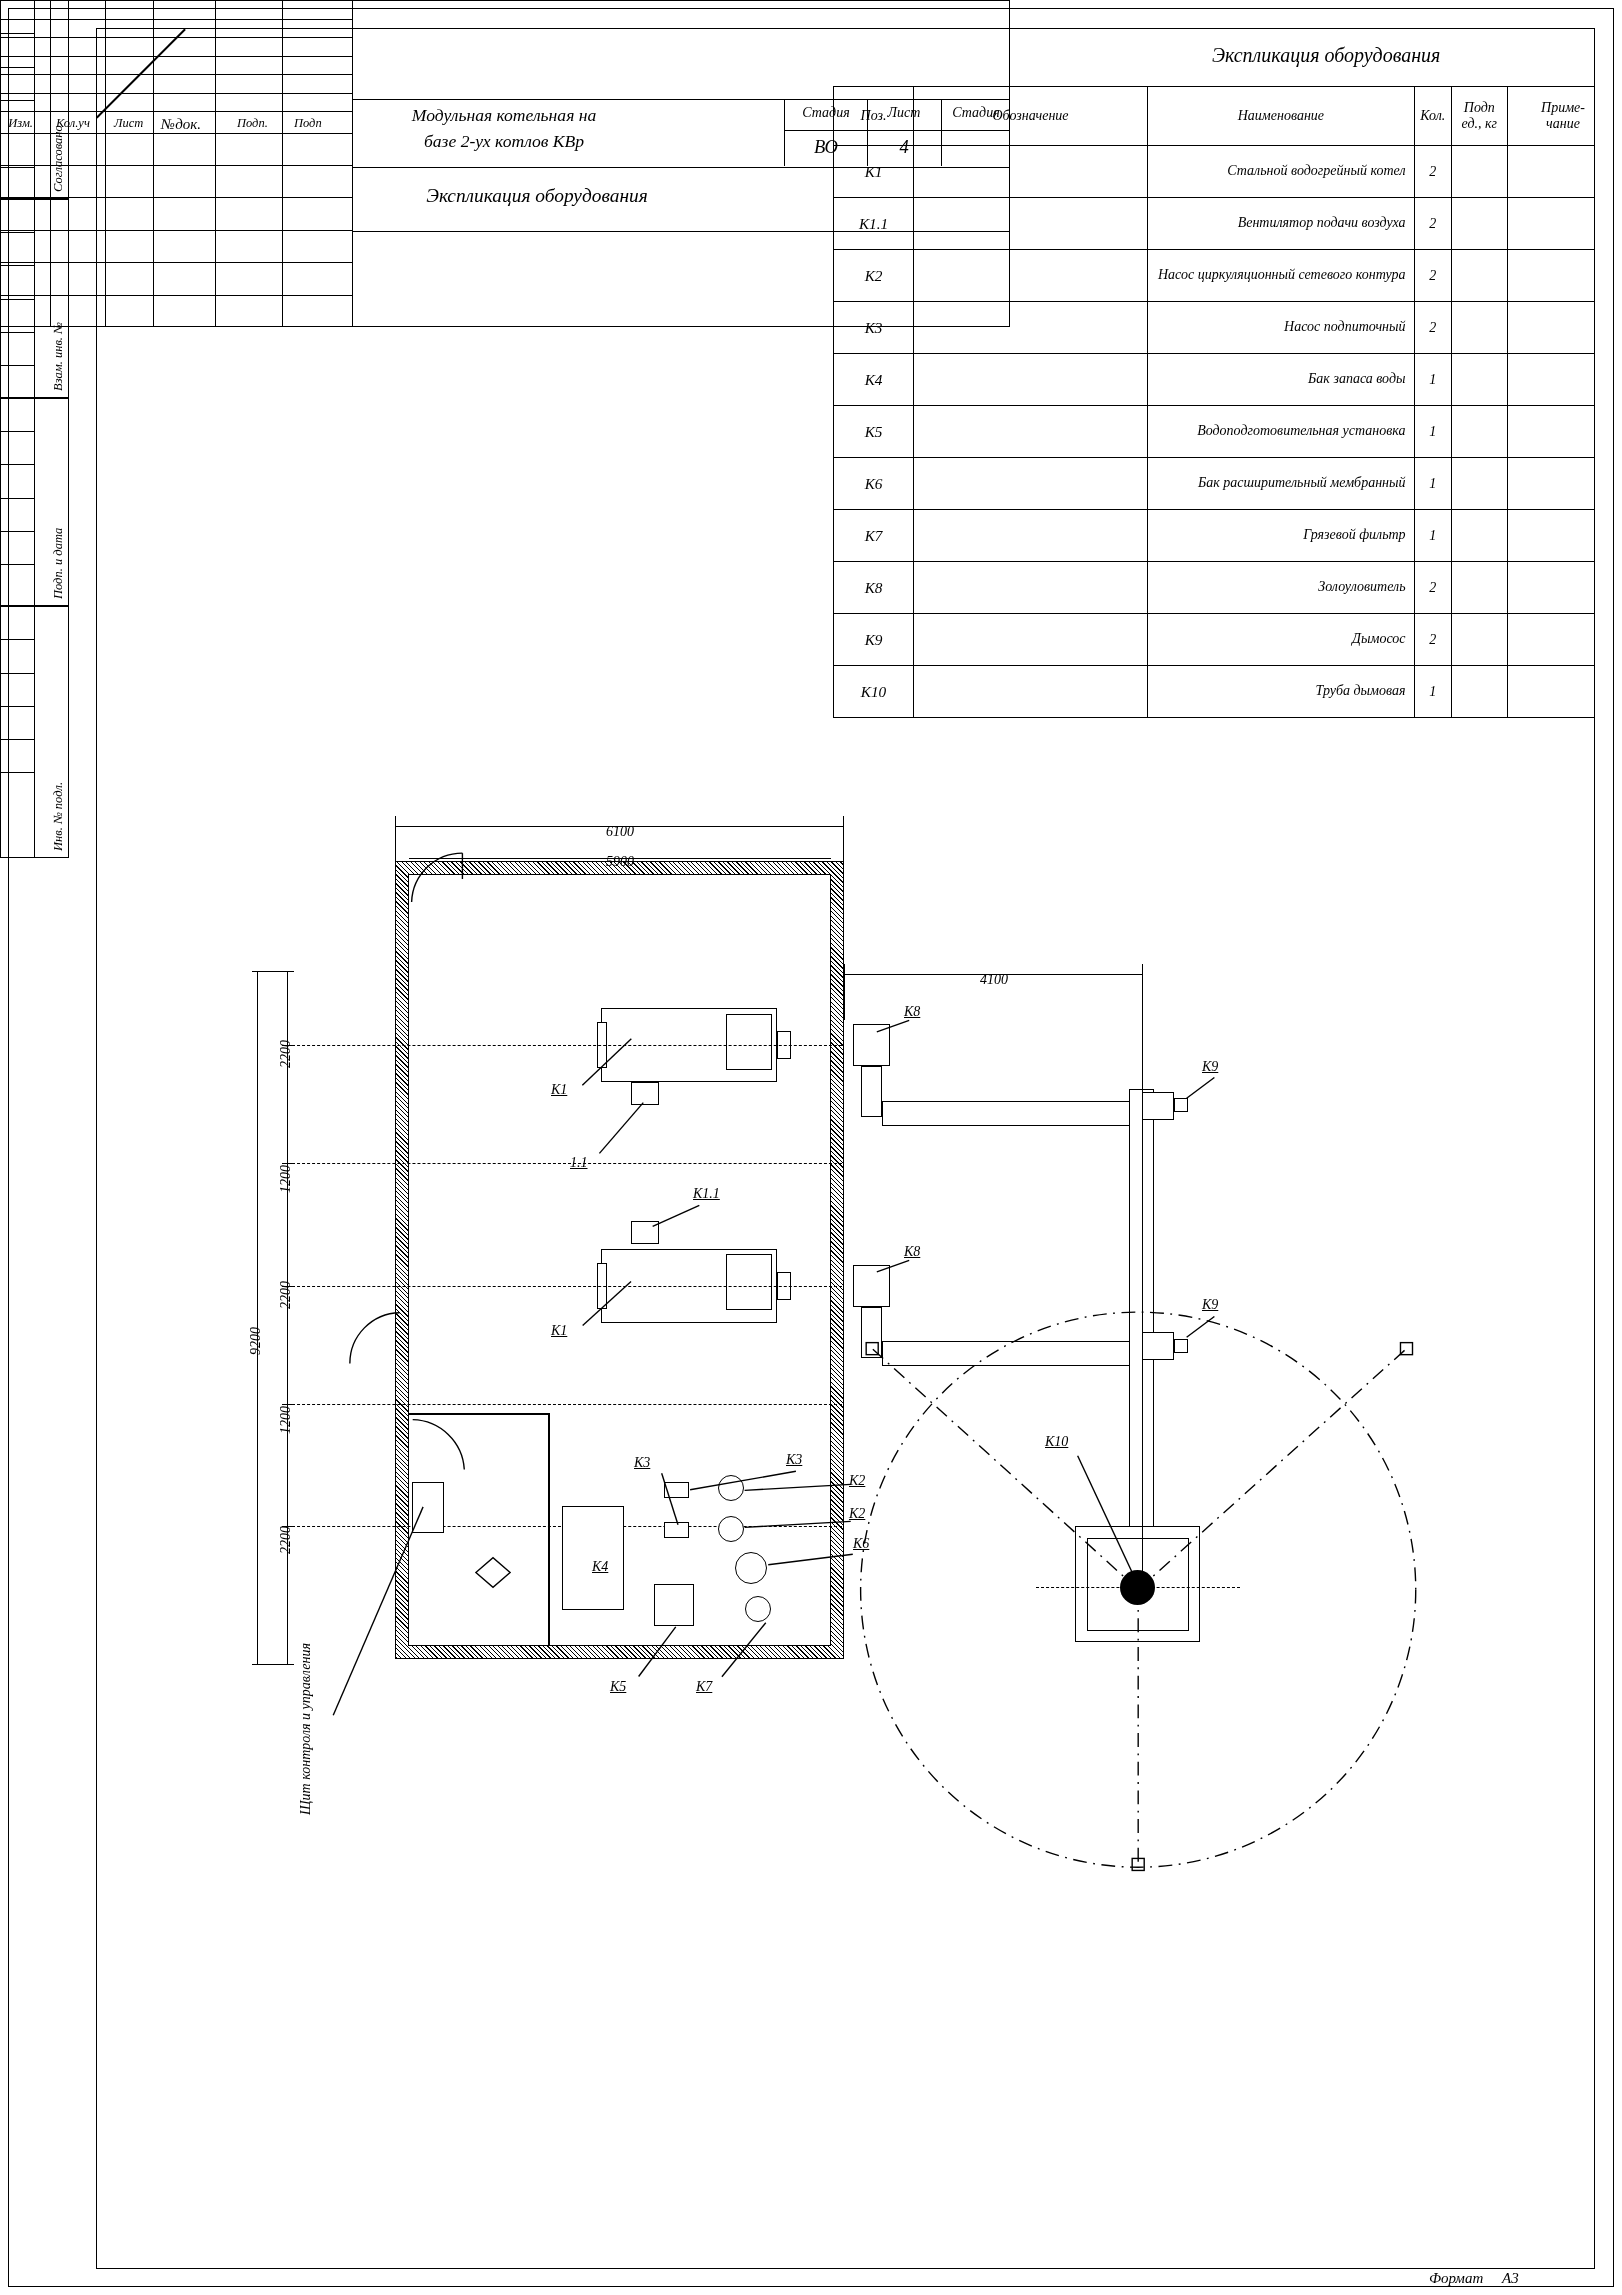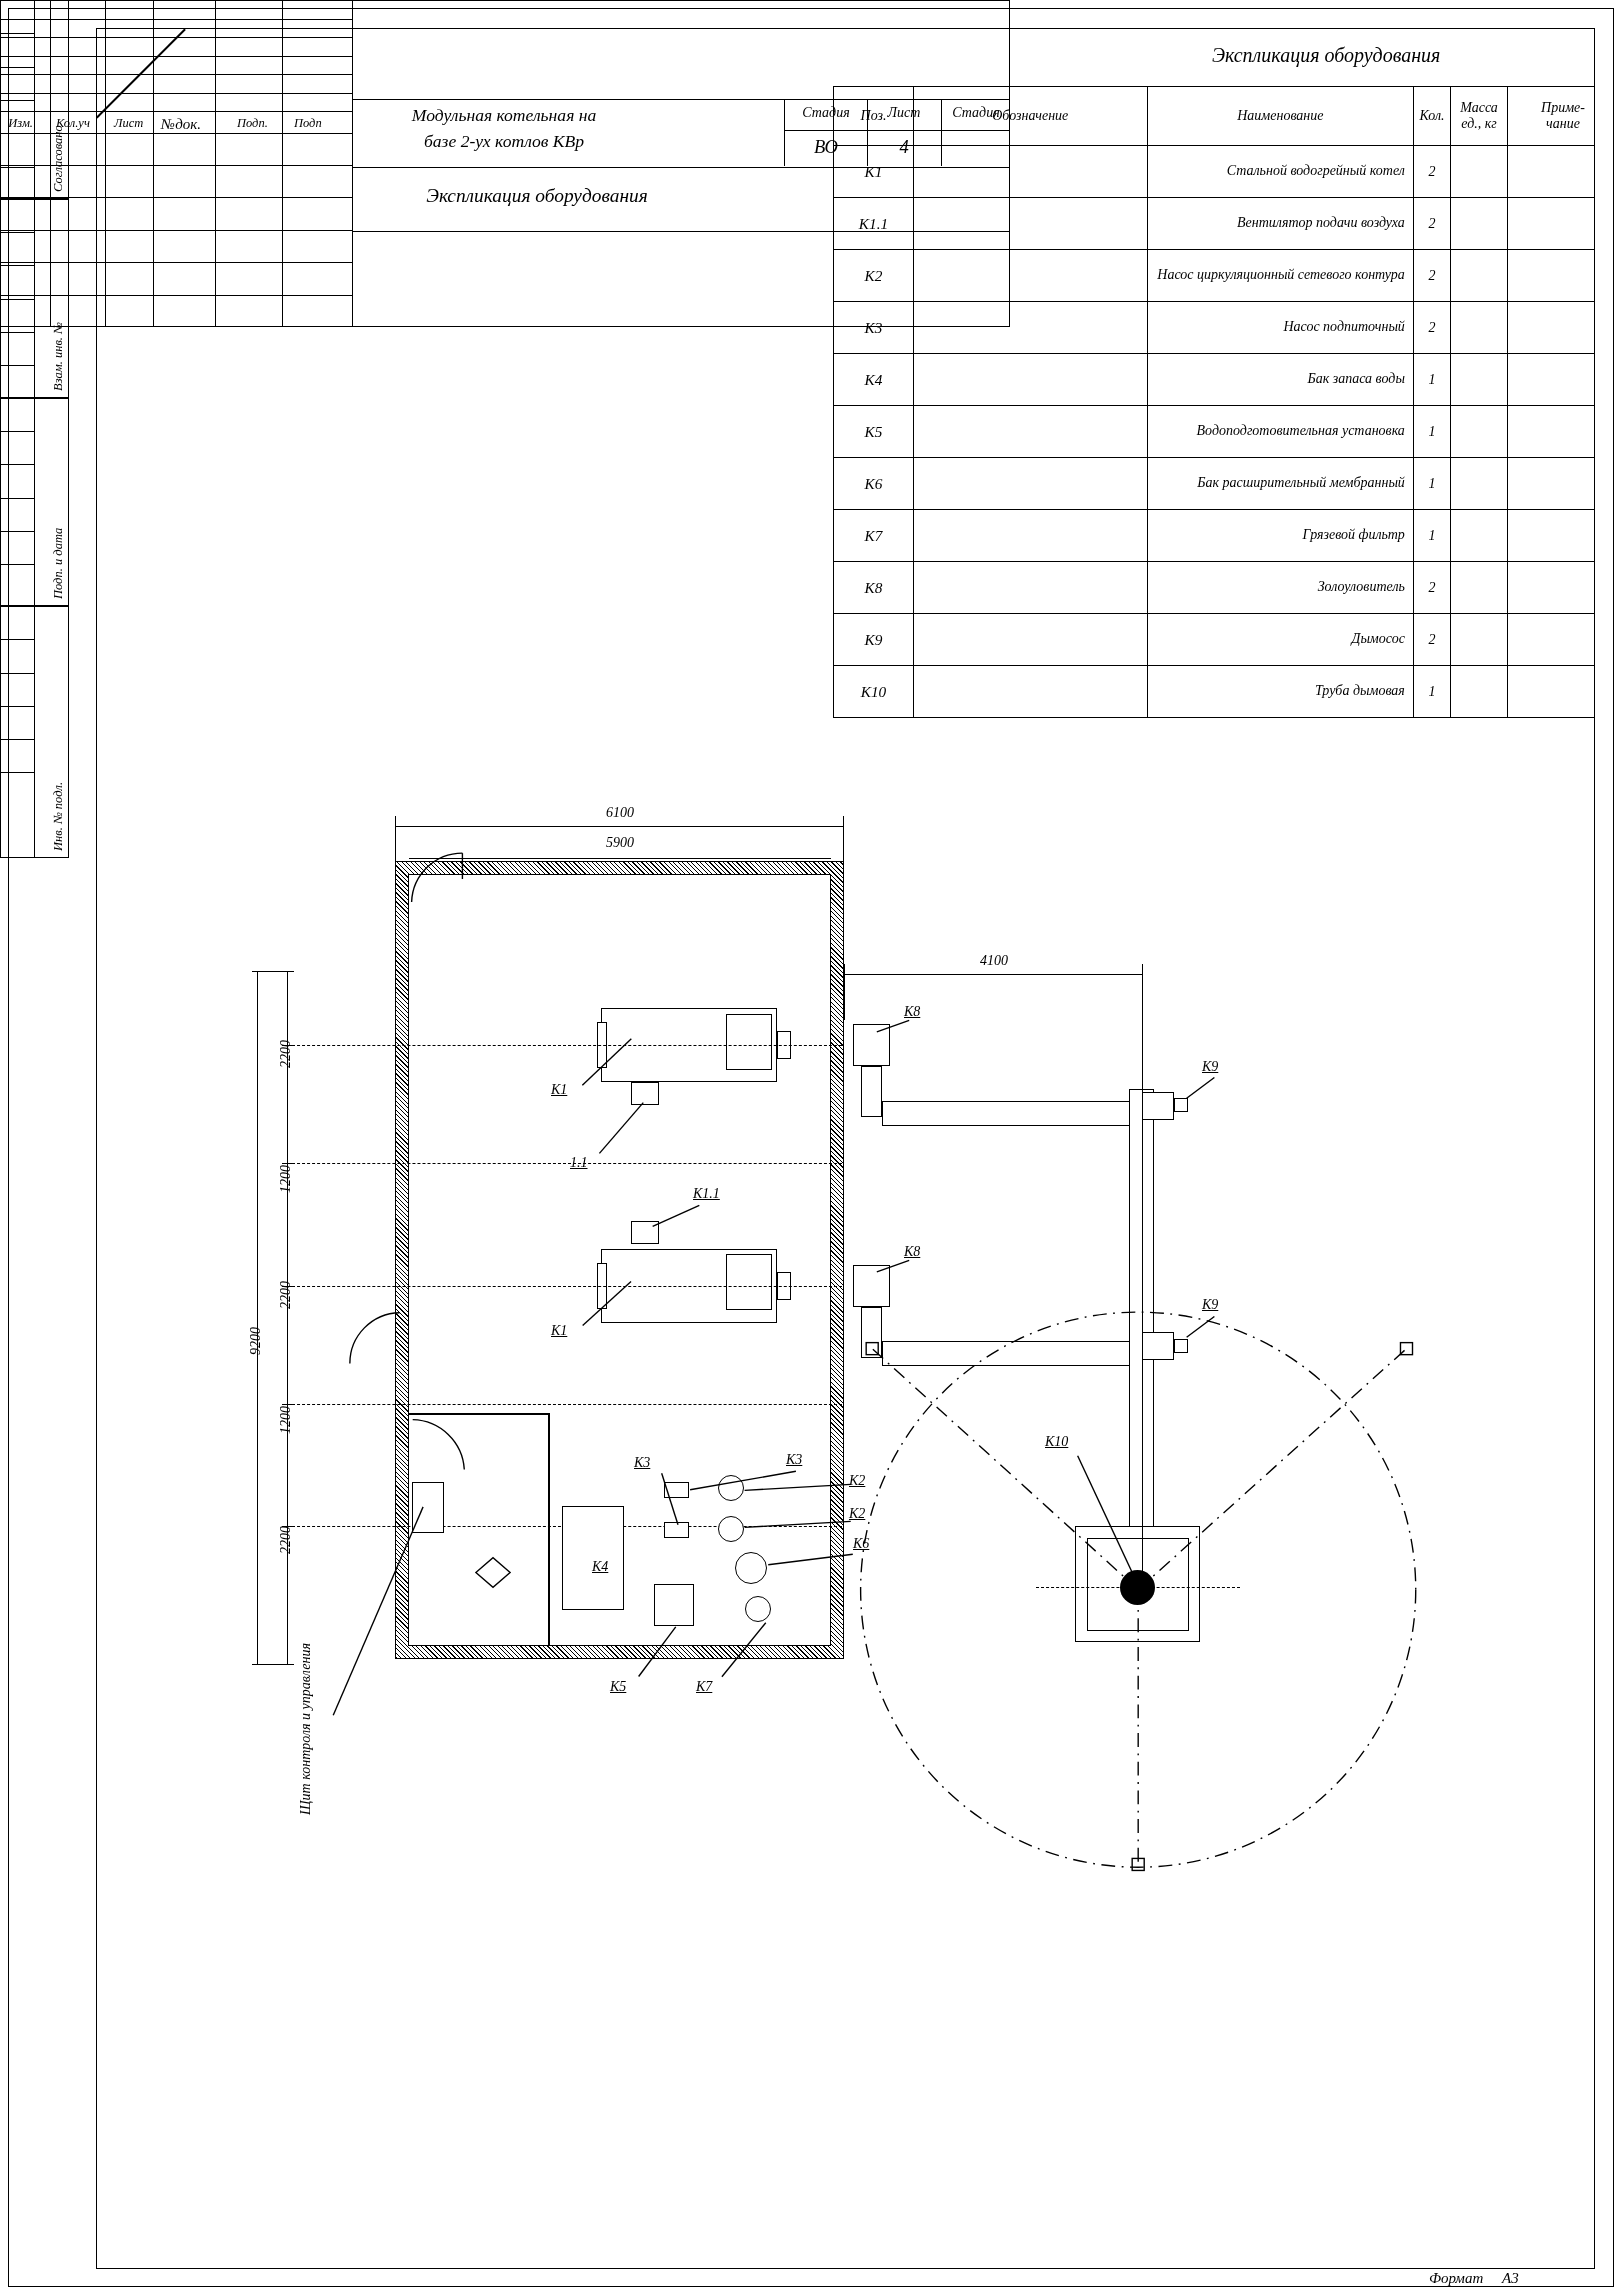--- a/index.html
+++ b/index.html
@@ -5,21 +5,21 @@
   html,body{margin:0;padding:0;background:#ffffff;}
   body{width:1623px;height:2295px;position:relative;font-family:"Liberation Serif",serif;color:#000;}
   .sheet{position:absolute;left:0;top:0;width:1613px;height:2295px;}
 
   
   .ln{position:absolute;background:#000;}
   .h{height:0.9px;}
   .v{width:0.9px;}
   .box{position:absolute;border:0.9px solid #000;box-sizing:border-box;}
   .txt{position:absolute;white-space:nowrap;font-style:italic;}
-  .c{transform:translateX(-50%);}
+  .c{transform:translateX(-50%);margin-top:19px;}
 
   
   #outer-frame{left:8.3px;top:8.3px;width:1606px;height:2279px;border:1.4px solid #000;}
   #inner-frame{left:96px;top:28px;width:1499px;height:2241px;border:1.9px solid #000;}
 
   
   #spec-title{left:1212px;top:44px;font-size:20px;font-style:italic;}
   #spec-table{left:833px;top:86px;width:762px;border:1.4px solid #000;border-collapse:collapse;position:absolute;}
   #spec-table td,#spec-table th{border:0.9px solid #000;font-style:italic;text-align:center;font-weight:normal;}
   .col-pos{width:83px;}
@@ -71,21 +71,21 @@
 
   <div class="txt" id="spec-title">Экспликация оборудования</div>
 
   <table id="spec-table">
     <thead>
       <tr>
         <td class="col-pos">Поз.</td>
         <td class="col-oboz">Обозначение</td>
         <td class="col-name">Наименование</td>
         <td class="col-kol">Кол.</td>
-        <td class="col-mass">Масса ед., кг</td>
+        <td class="col-mass">Подп ед., кг</td>
         <td class="col-prim">Приме- чание</td>
       </tr>
     </thead>
     <tbody>
       <tr>
         <td class="pos">К1</td>
         <td></td>
         <td class="name">Стальной водогрейный котел</td>
         <td>2</td>
         <td></td>

